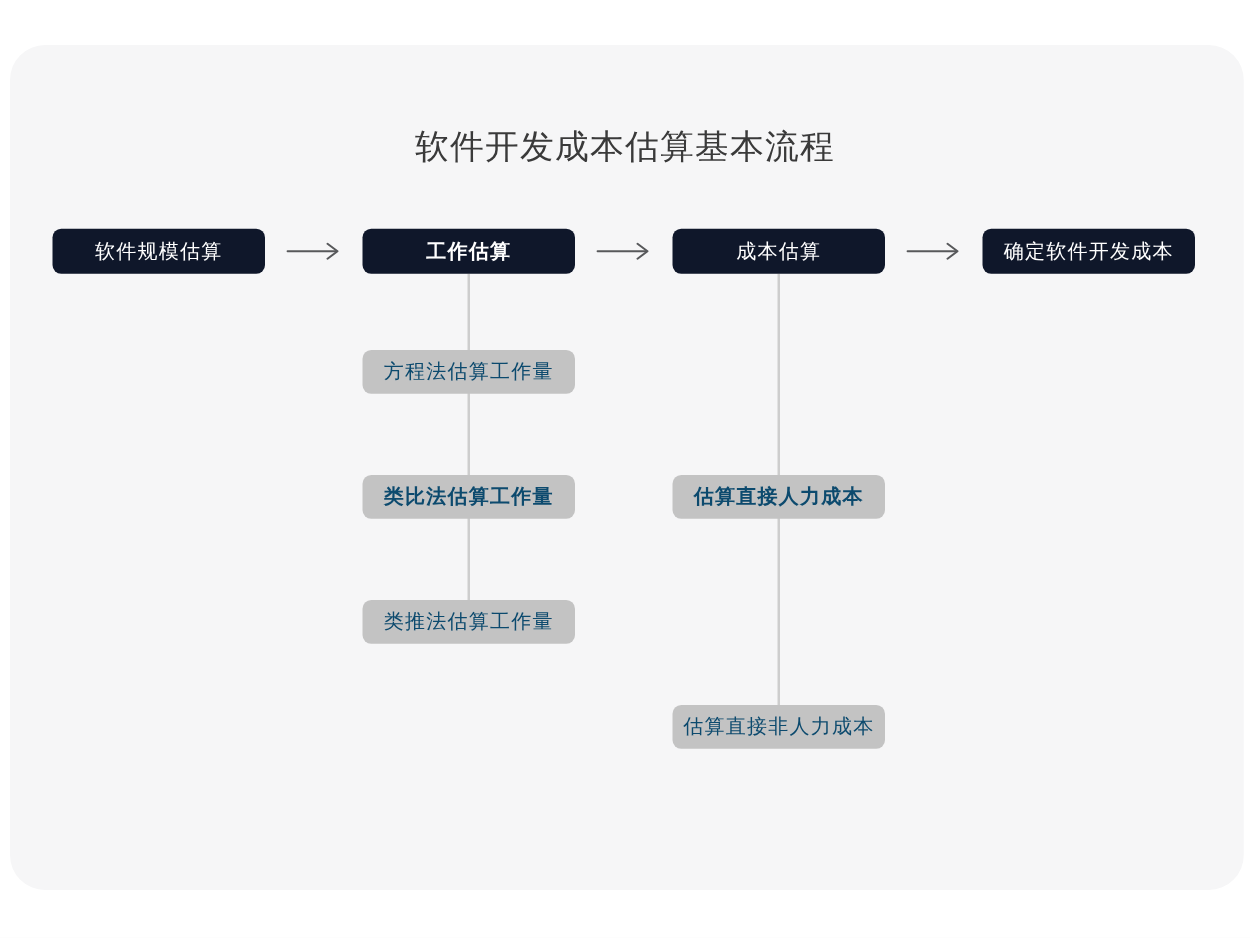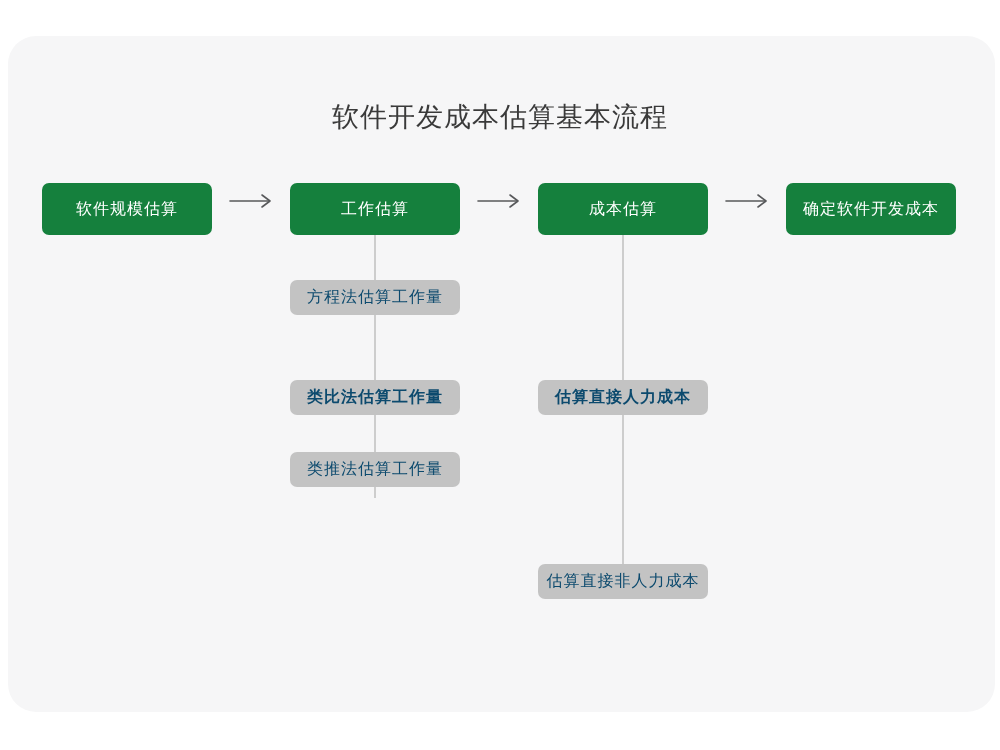--- a/index.html
+++ b/index.html
@@ -33,33 +33,33 @@
     text-align: center;
     font-size: 27px;
     font-weight: 500;
     letter-spacing: 1px;
     color: #3a3a3a;
   }
   .stage-box {
     position: absolute;
     top: 183px;
     width: 170px;
-    height: 52px;
-    background: #15803d;
+    height: 36px;
+    background: #0f172a;
     border-radius: 7px;
     color: #ffffff;
     font-size: 16px;
     letter-spacing: 1px;
     display: flex;
     align-items: center;
     justify-content: center;
     z-index: 2;
   }
   .stage-1 { left: 42px; }
-  .stage-2 { left: 290px; }
+  .stage-2 { left: 290px; font-weight: bold; }
   .stage-3 { left: 538px; }
   .stage-4 { left: 786px; }
   .flow-arrow {
     position: absolute;
     top: 193px;
     width: 44px;
     height: 16px;
     z-index: 2;
   }
   .arrow-1 { left: 229px; }
@@ -84,21 +84,21 @@
     letter-spacing: 1px;
     display: flex;
     align-items: center;
     justify-content: center;
     z-index: 1;
   }
   .col-work { left: 290px; }
   .col-cost { left: 538px; }
   .row-1 { top: 280px; }
   .row-2 { top: 380px; font-weight: bold; }
-  .row-3 { top: 452px; }
+  .row-3 { top: 480px; }
   .row-4 { top: 564px; }
 </style>
 </head>
 <body>
 
 <div class="stage-wrap">
 
   <div class="card"></div>
 
   <div class="title">软件开发成本估算基本流程</div>

